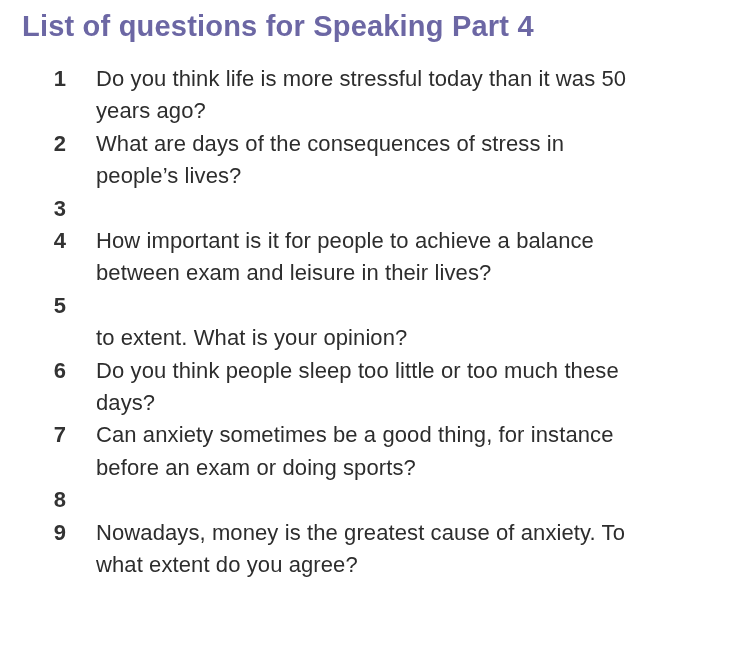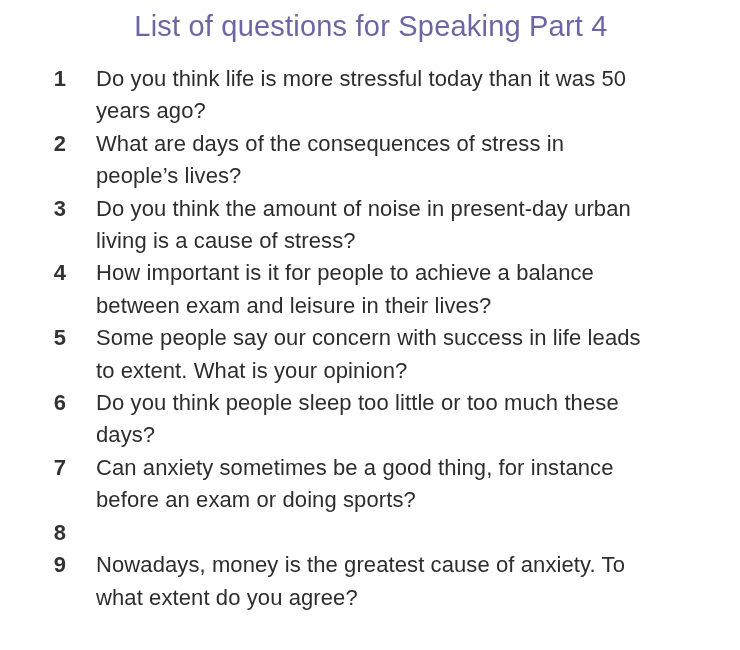--- a/index.html
+++ b/index.html
@@ -12,25 +12,24 @@
     height: 650px;
     background: #ffffff;
     box-sizing: border-box;
     padding: 8px 20px 0 22px;
     font-family: "Liberation Sans", "DejaVu Sans", sans-serif;
     overflow: hidden;
   }
   .heading {
     color: #6c67a4;
     font-size: 29px;
-    font-weight: 400;
+    font-weight: 700;
     letter-spacing: 0.2px;
     line-height: 36px;
     margin: 0 0 19px 0;
-    text-align: center;
   }
   .qlist {
     margin: 0;
     padding: 0;
   }
   .item {
     display: flex;
     align-items: flex-start;
     color: #2d2d2d;
     font-size: 22px;
@@ -63,31 +62,30 @@
       <span class="qtext"><span>Do you think life is more stressful today than it was 50</span><br><span>years ago?</span></span>
     </div>
 
     <div class="item">
       <span class="num">2</span>
       <span class="qtext"><span>What are days of the consequences of stress in</span><br><span>people’s lives?</span></span>
     </div>
 
     <div class="item">
       <span class="num">3</span>
-      <span class="qtext"><span>Do you think the amount of noise in present-day urban</span><br><span>living is a cause of stress?</span></span>
     </div>
 
     <div class="item">
       <span class="num">4</span>
       <span class="qtext"><span>How important is it for people to achieve a balance</span><br><span>between exam and leisure in their lives?</span></span>
     </div>
 
     <div class="item">
       <span class="num">5</span>
-      <span class="qtext"><span>Some people say our concern with success in life leads</span><br><span>to extent. What is your opinion?</span></span>
+      <span class="qtext"><br><span>to extent. What is your opinion?</span></span>
     </div>
 
     <div class="item">
       <span class="num">6</span>
       <span class="qtext"><span>Do you think people sleep too little or too much these</span><br><span>days?</span></span>
     </div>
 
     <div class="item">
       <span class="num">7</span>
       <span class="qtext"><span>Can anxiety sometimes be a good thing, for instance</span><br><span>before an exam or doing sports?</span></span>

